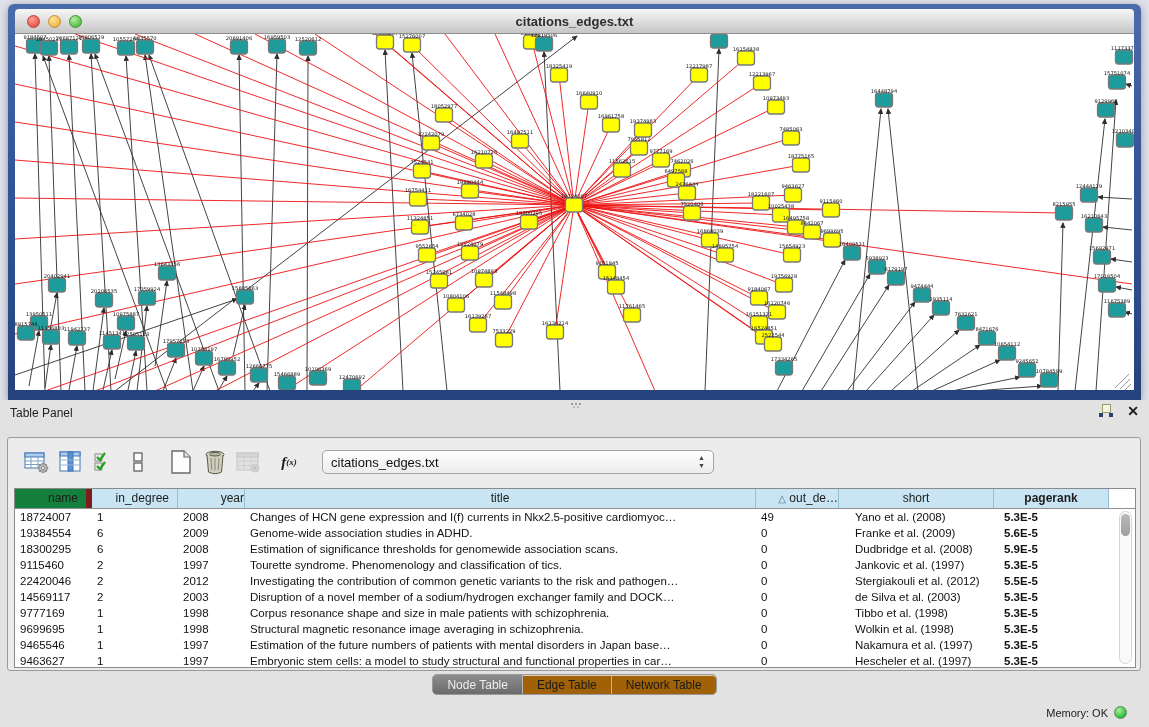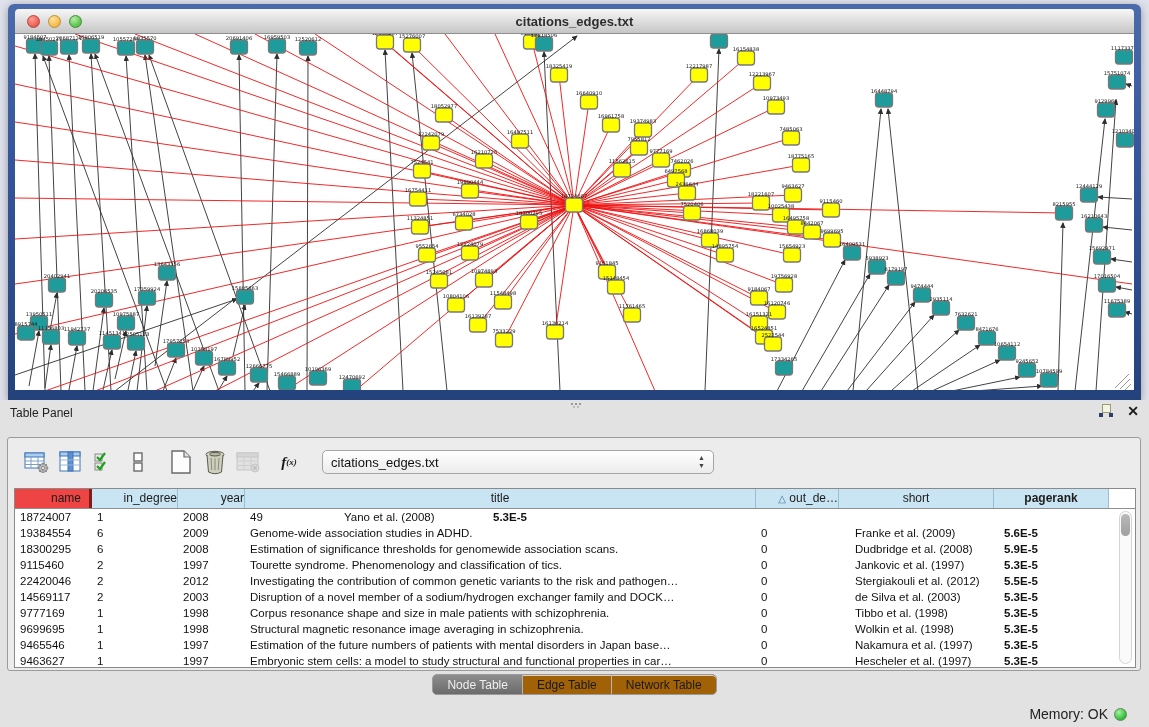--- a/index.html
+++ b/index.html
@@ -53,48 +53,48 @@
   .combo { margin-left:16px; width:392px; height:24px; border:1px solid #a5a5a5; border-radius:5px;
     background:linear-gradient(180deg,#ffffff,#ececec); font-size:13px; color:#111;
     display:flex; align-items:center; padding:0 8px; position:relative; }
   .combo .arrows { position:absolute; right:8px; top:3px; font-size:7px; line-height:8px; color:#444; text-align:center;}
 
   .table-area { position:absolute; left:6px; top:50px; width:1122px; height:180px;
     background:#fff; border:1px solid #8a8a8a; }
   .thead { display:flex; height:20px; border-bottom:1px solid #8f8f8f; }
   .th { font-size:12px; color:#1c1c1c; line-height:19px; background:#c9e4f2;
     border-right:1px solid #96bed4; overflow:hidden; white-space:nowrap; }
-  .th.grey { background:#ef4444; border-right:3px solid #7f1d1d; }
+  .th.grey { background:#15803d; border-right:6px solid #7f1d1d; }
   .tbody { }
   .tr { display:flex; height:16px; }
   .td { font-size:11.5px; color:#111; line-height:16px; overflow:hidden; white-space:nowrap; padding-left:5px;}
   .c0{width:77px;} .c1{width:86px;} .c2{width:67px;} .c3{width:511px;} .c4{width:83px;} .c5{width:155px;} .c6{width:115px;font-weight:bold;}
   .th.c0{text-align:right; padding-right:8px;}
-  .th.c1{text-align:right; }
+  .th.c1{text-align:right; padding-right:8px;}
   .th.c2{text-align:right; }
   .th.c3{text-align:center;}
   .th.c4{text-align:right; padding-left:4px;}
   .th.c5{text-align:center;}
   .th.c6{text-align:center;}
   .td.c5{padding-left:16px;} .td.c6{padding-left:10px;}
   .sort-tri { color:#4a7a9b; font-size:10px; }
   .vscroll { position:absolute; right:3px; top:22px; bottom:3px; width:13px;
     background:#fafafa; border:1px solid #d5d5d5; border-radius:7px; }
   .vthumb { position:absolute; left:1px; top:2px; width:9px; height:22px; border-radius:5px;
     background:linear-gradient(180deg,#b9b9b9,#9f9f9f); }
 
   .tabs { position:absolute; left:0; top:274px; width:100%; display:flex; justify-content:center; }
   .seg { display:flex; border:1px solid #9a9a9a; border-radius:5px; overflow:hidden; height:21px;
     background:#a16207; box-shadow:inset 0 1px 0 rgba(255,255,255,.7);}
   .seg-btn { font-size:12px; line-height:20px; padding:0 14px; color:#1a1a1a; border-right:1px solid #b5b5b5; }
   .seg-btn:last-child { border-right:none; }
   .seg-btn.active { background:linear-gradient(180deg,#8d8d8d,#6b6b6b); color:#efefef; }
 
   .statusbar { position:absolute; left:0; top:300px; width:100%; height:27px; }
-  .mem { position:absolute; right:22px; top:6px; font-size:14px; color:#222; display:flex; align-items:center; gap:6px;}
+  .mem { position:absolute; right:22px; top:6px; font-size:11px; color:#222; display:flex; align-items:center; gap:6px;}
   .mem-dot { width:13px; height:13px; border-radius:50%;
     background:radial-gradient(circle at 35% 30%, #a9f0a0,#35c13f 65%,#27962f); border:1px solid #5a8a5a; }
 </style>
 </head>
 <body>
 
 <div class="net-window">
   <div class="titlebar">
     <div class="lights">
       <span class="light red"></span>
@@ -796,20 +796,21 @@
           <div class="th c3">title</div>
           <div class="th c4"><span class="sort-tri">△</span> out_de…</div>
           <div class="th c5">short</div>
           <div class="th c6">pagerank</div>
         </div>
       <div class="tbody">
           <div class="tr">
             <div class="td c0">18724007</div>
             <div class="td c1">1</div>
             <div class="td c2">2008</div>
+            <div class="td c3">Changes of HCN gene expression and I(f) currents in Nkx2.5-positive cardiomyoc…</div>
             <div class="td c4">49</div>
             <div class="td c5">Yano et al. (2008)</div>
             <div class="td c6">5.3E-5</div>
           </div>
           <div class="tr">
             <div class="td c0">19384554</div>
             <div class="td c1">6</div>
             <div class="td c2">2009</div>
             <div class="td c3">Genome-wide association studies in ADHD.</div>
             <div class="td c4">0</div>

